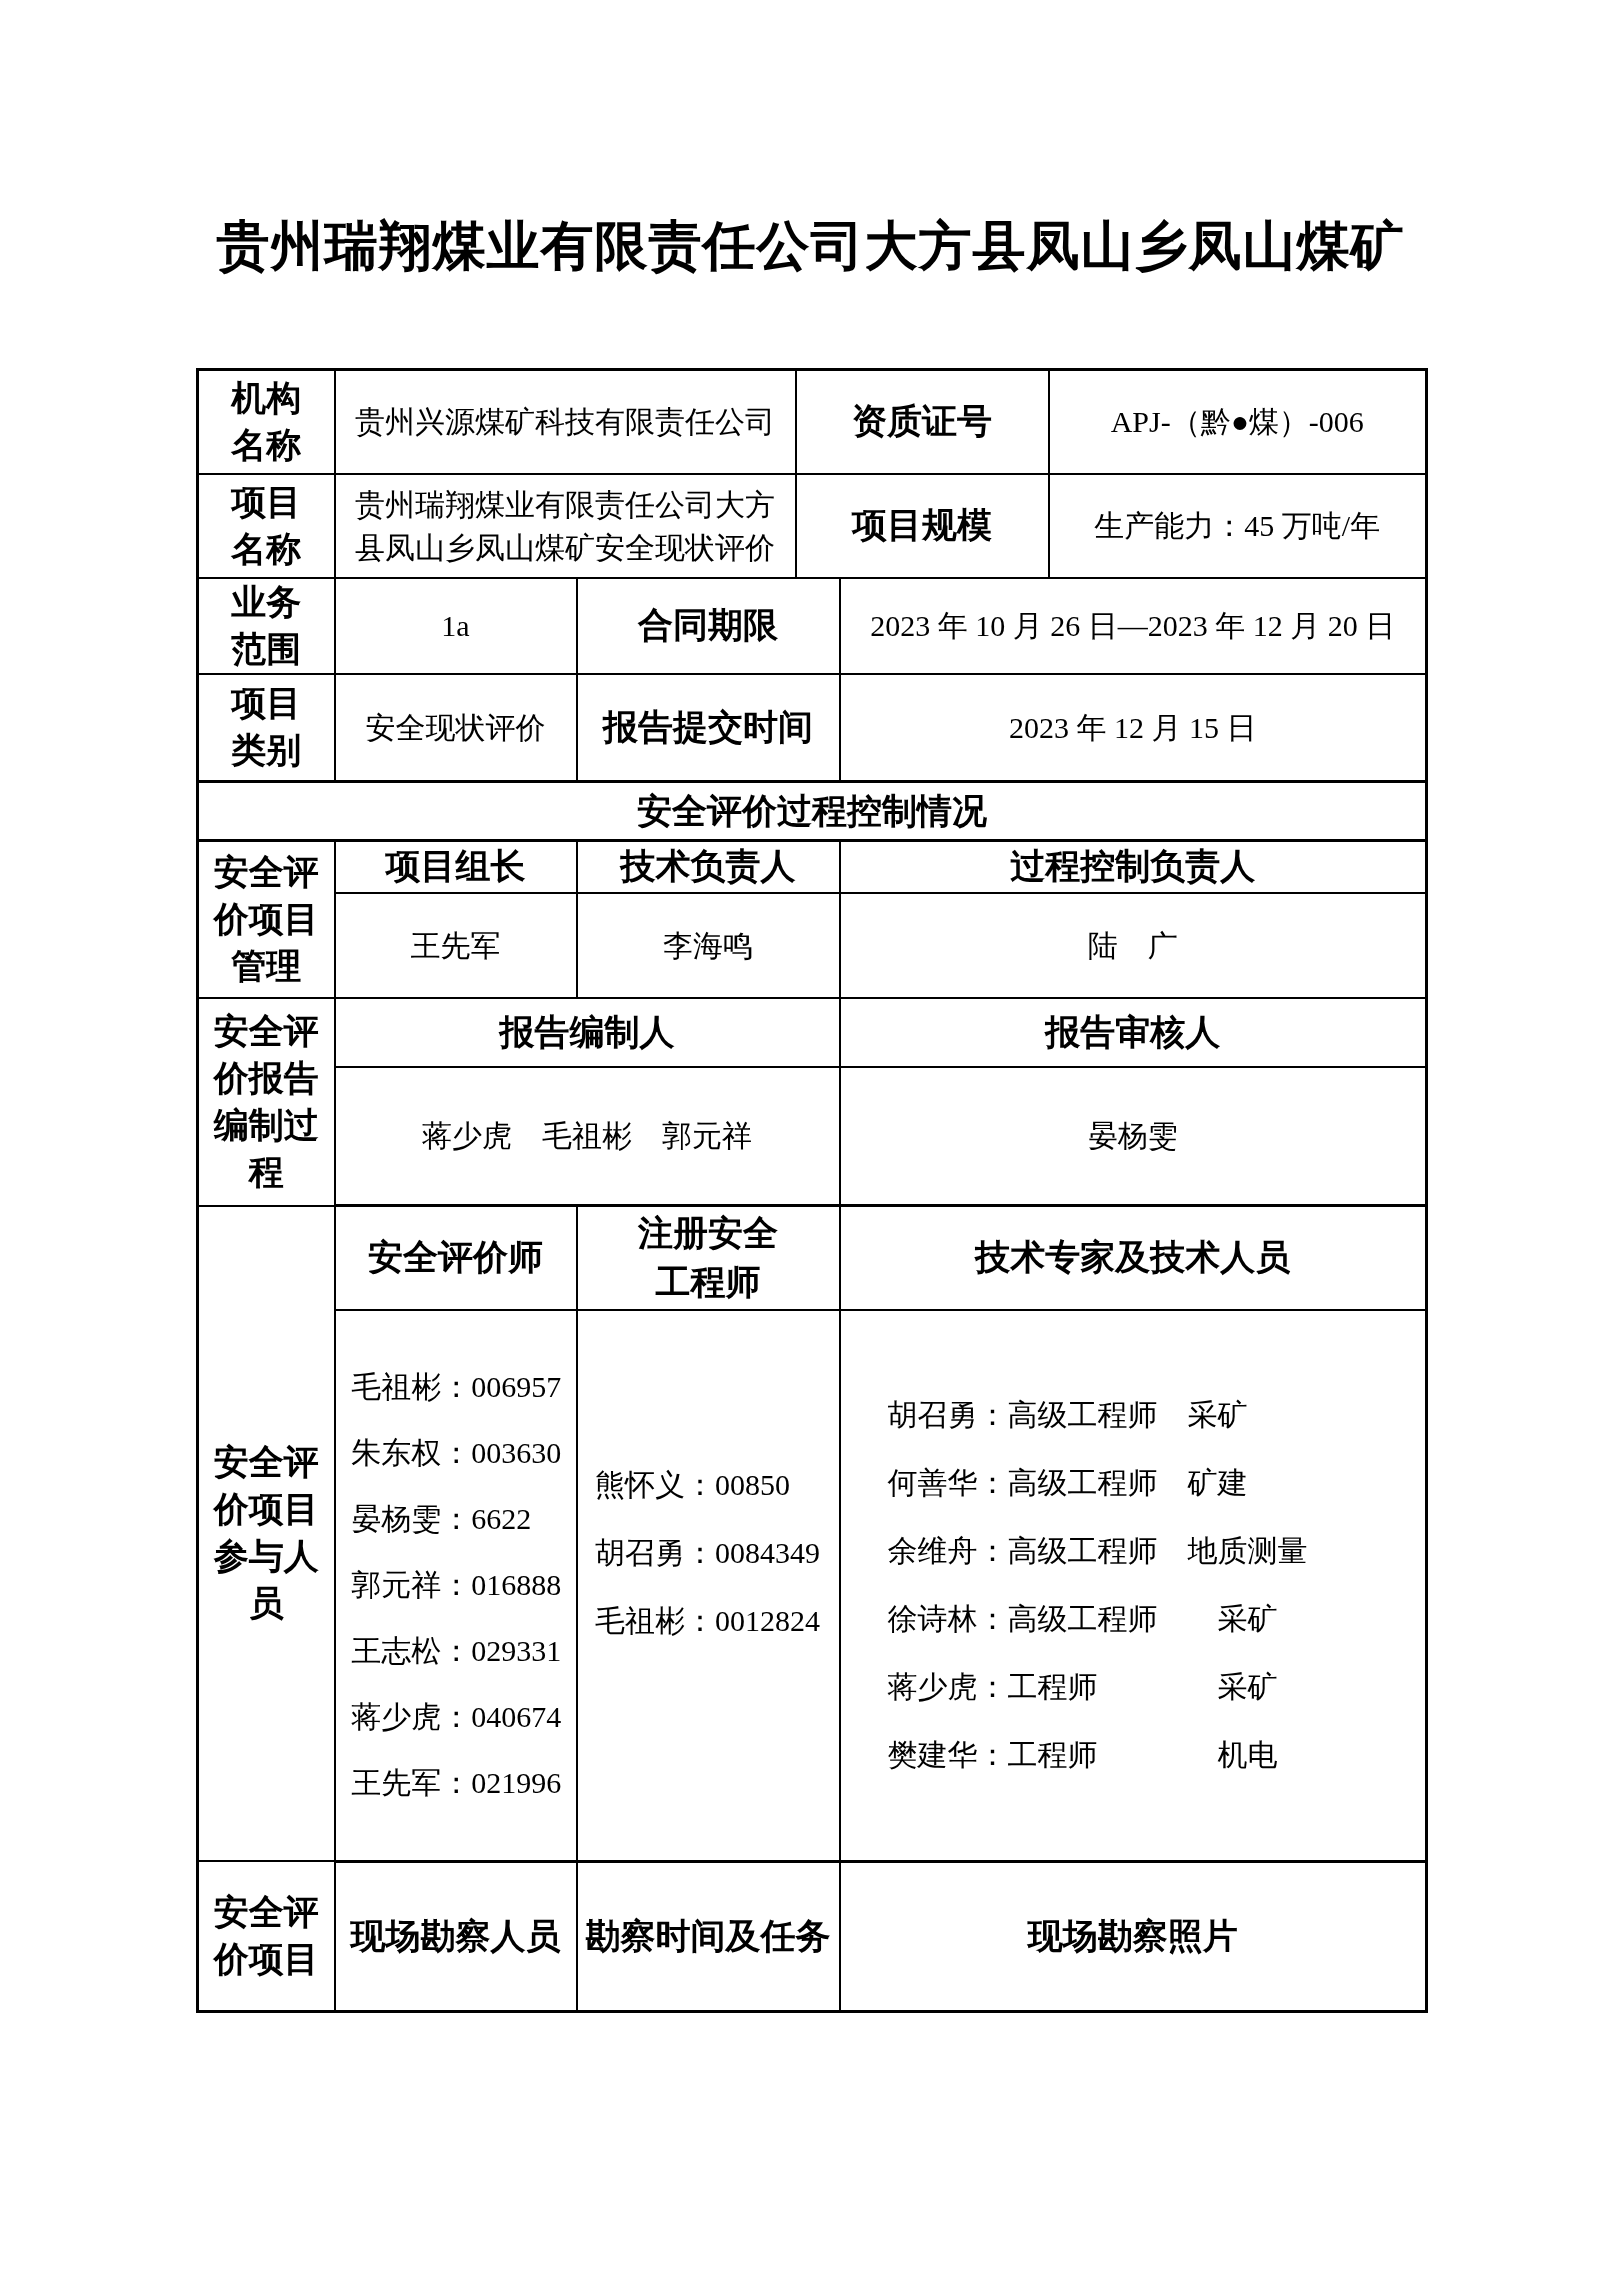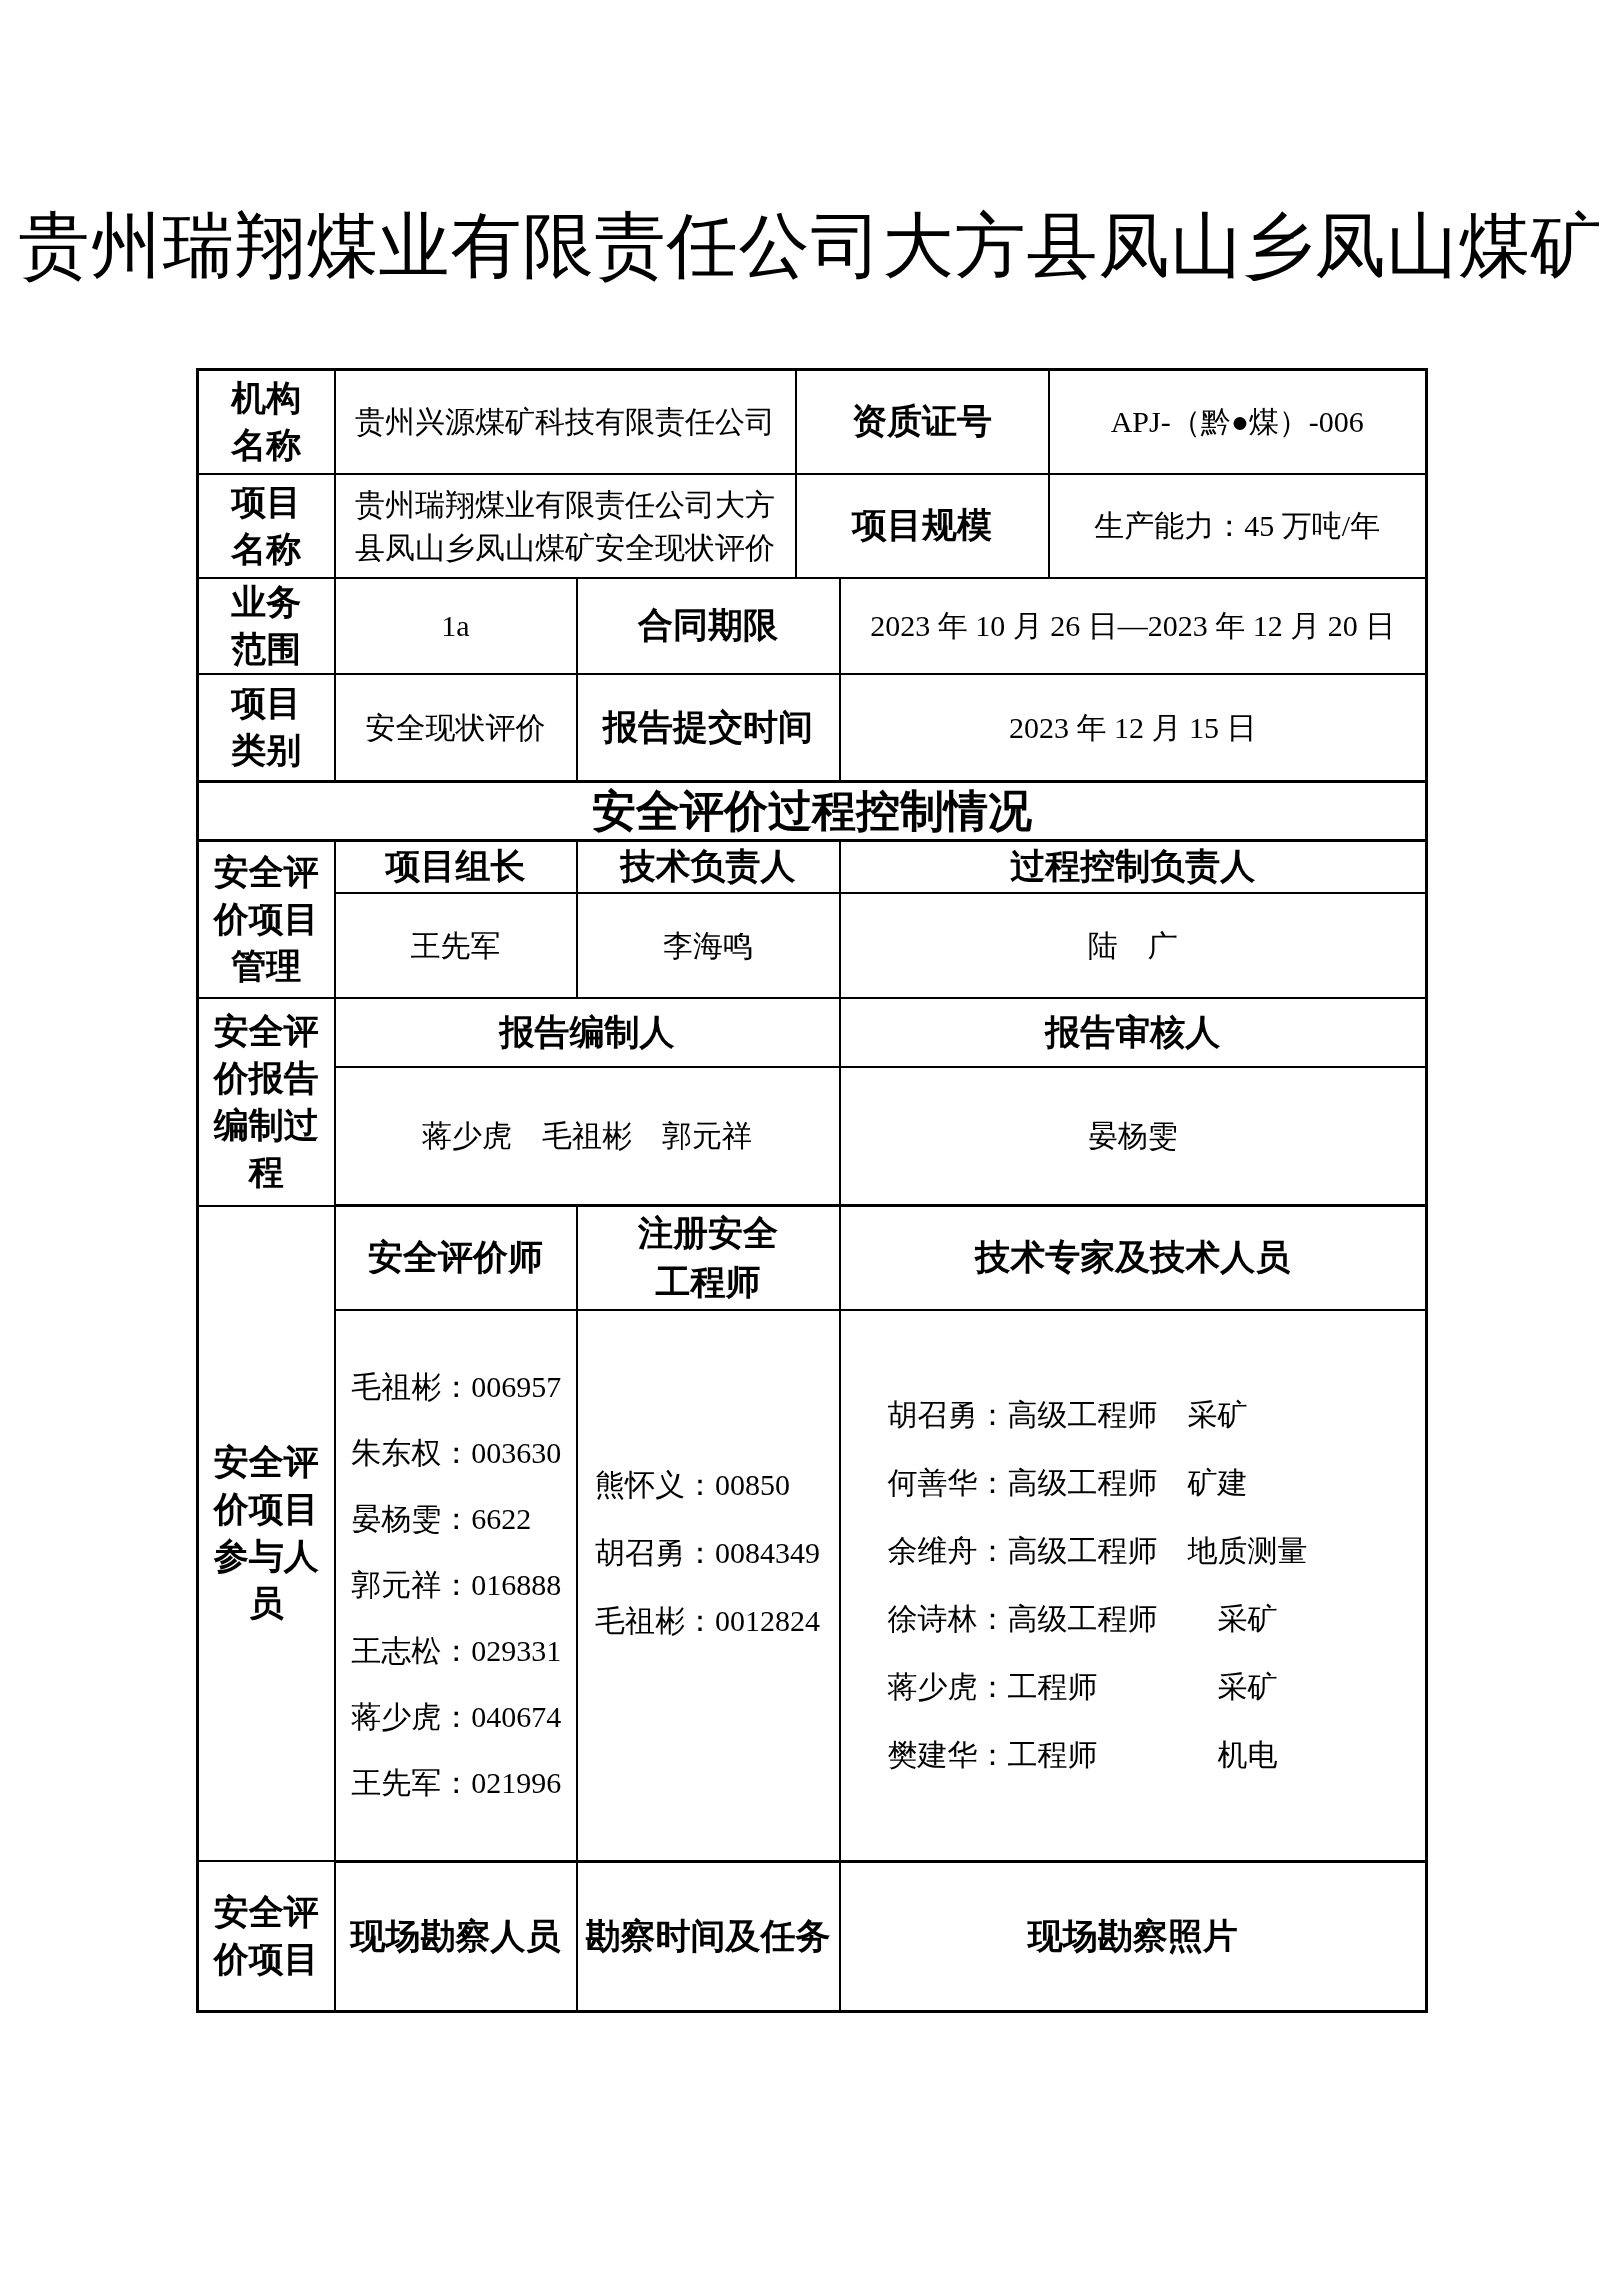--- a/index.html
+++ b/index.html
@@ -3,39 +3,39 @@
 <meta charset="utf-8">
 <style>
   html,body{margin:0;padding:0;}
   body{
     width:1621px;height:2293px;background:#ffffff;color:#000;
     font-family:"Liberation Serif","DejaVu Serif",serif;
     position:relative;overflow:hidden;
   }
   .doc-title{
     position:absolute;top:201px;left:0;width:1621px;
-    text-align:center;font-size:71px;font-weight:400;line-height:90px;
+    text-align:center;font-size:53px;font-weight:700;line-height:90px;
     letter-spacing:1px;
   }
   table.info{
     position:absolute;left:196px;top:368px;width:1229px;
     border-collapse:collapse;table-layout:fixed;
     border:3.9px solid #000;
     padding-left:15px;
   }
   td{
     border:2px solid #000;
     text-align:center;vertical-align:middle;
     font-size:30px;line-height:43px;
     padding:0 3.9px;overflow:hidden;
     white-space:pre-line;
   }
   td.lbl{font-weight:700;font-size:35px;line-height:47px;}
   td.hdr{font-weight:700;font-size:35px;line-height:49px;}
-  td.sec{font-weight:700;font-size:44px;}
+  td.sec{font-weight:700;font-size:35px;}
   tr.bb4 > td{border-bottom-width:3.9px;}
   td.listcell{vertical-align:top;text-align:left;padding:0;}
   .lst{display:flex;flex-direction:column;justify-content:center;height:463px;}
   .lst div{white-space:pre;}
   .lst-evaluators div{line-height:66px;padding-left:15.7px;}
   .lst-engineers{position:relative;top:-32px;}
   .lst-engineers div{line-height:68px;padding-left:17.6px;}
   .lst-experts div{line-height:68px;padding-left:47px;}
 </style>
 </head>

